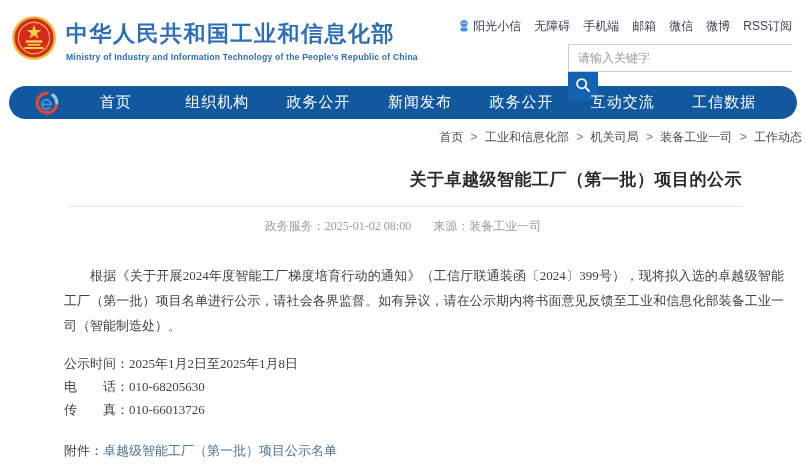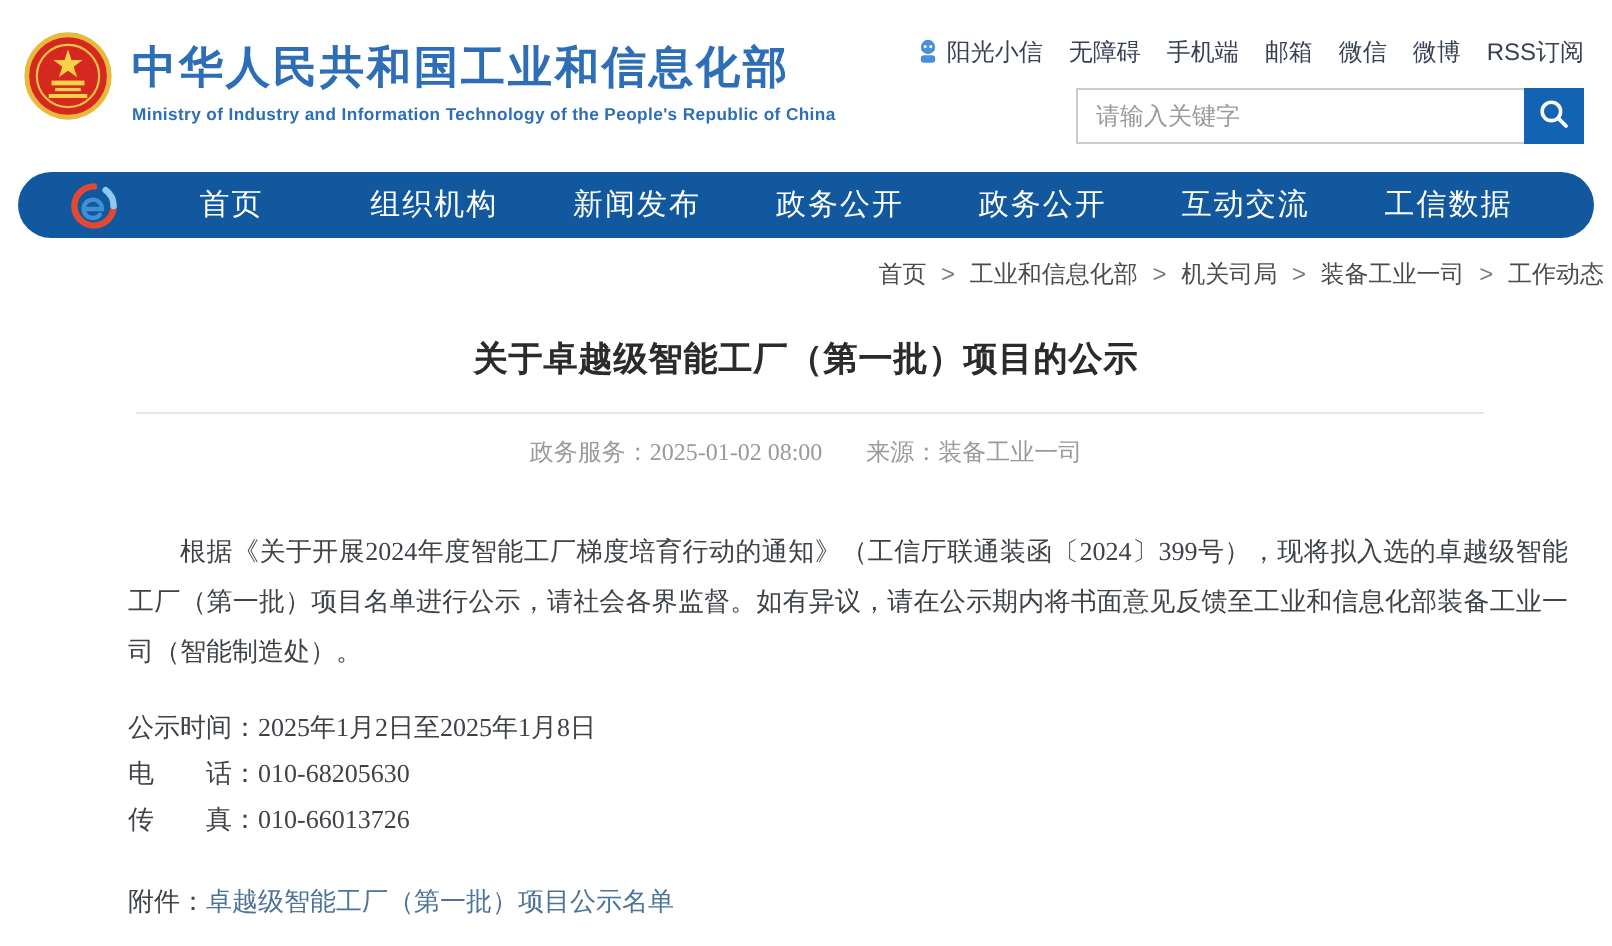--- a/index.html
+++ b/index.html
@@ -9,42 +9,42 @@
   
   .masthead { display:flex; justify-content:space-between; align-items:flex-start;
     padding:16px 8px 4px 12px; height:86px; }
   .brand { display:flex; align-items:center; gap:10px; cursor:pointer; }
   .brand-text { display:flex; flex-direction:column; }
   .site-title { color:#2e6eb6; font-size:22px; font-weight:bold; letter-spacing:1.5px; }
   .site-subtitle { color:#2e6eb6; font-size:8.6px; font-weight:bold; margin-top:3px; letter-spacing:.2px; }
   .head-right { display:flex; flex-direction:column; align-items:flex-end; gap:9px; padding:2px 6px 0 0; }
   .quick-links { display:flex; align-items:center; gap:13px; font-size:12px; color:#3a4154; }
   .quick-links a { color:#3a4154; text-decoration:none; display:flex; align-items:center; gap:3px; cursor:pointer; }
-  .search-bar { display:flex; align-items:stretch; }
+  .search-bar { display:flex; align-items:stretch;flex-direction:column; }
   .search-bar input { width:224px; height:28px; border:1px solid #ccc; border-right:none;
     padding:0 9px; font-size:12px; color:#333; outline:none; }
   .search-bar input::placeholder { color:#9a9a9a; }
   .search-btn { width:30px; height:28px; background:#1263b2; border:none; cursor:pointer;
     display:flex; align-items:center; justify-content:center; }
 
   
   .nav { margin:0 9px; background:#12589f; border-radius:17px; height:33px;
     display:flex; align-items:center; padding:0 22px 0 26px; }
   .nav-logo { display:flex; align-items:center; margin-right:6px; }
   .nav-item { flex:1; text-align:center; color:#fff; font-size:15px; text-decoration:none;
     cursor:pointer; letter-spacing:1px; }
 
   
   .breadcrumb { padding:10px 4px 6px 4px; font-size:12px; color:#4c4c4c;text-align:right; }
   .breadcrumb a { color:#4c4c4c; text-decoration:none; cursor:pointer; }
   .crumb-sep { color:#7a7a7a; margin:0 4px; }
 
   
   .article { margin:16px 22px 0 64px; color:#3f4347; }
-  .article-title { text-align:center; font-size:17px; font-weight:bold; color:#2b2b2b;
+  .article-title { text-align:right; font-size:17px; font-weight:bold; color:#2b2b2b;
     letter-spacing:.5px; margin-right:42px; }
   .divider { border:none; border-top:1px solid #e6e6e6; margin:15px 42px 0 4px; }
   .article-meta { text-align:center; font-size:12px; color:#9a9a9a; margin:11px 42px 0 0;
     font-family:"Liberation Serif", serif; }
   .article-meta .gap { display:inline-block; width:22px; }
   .article-body { font-family:"Liberation Serif", serif; font-size:13px; line-height:25px;
     color:#3f4347; }
   .article-body p.lead { margin-top:28px; text-indent:2em; text-align:justify; }
   .detail-lines { margin-top:14px;font-family:Liberation Serif, serif; }
   .detail-line { line-height:23px; }
@@ -110,22 +110,22 @@
 <div class="nav">
   <span class="nav-logo">
     <svg width="24" height="24" viewBox="0 0 24 24">
       <path d="M12 2.2 a9.8 9.8 0 1 0 9.8 9.8" fill="none" stroke="#e04a33" stroke-width="3.2" stroke-linecap="round"></path>
       <path d="M21.8 12 a9.8 9.8 0 0 0 -4 -7.9" fill="none" stroke="#8ecaf0" stroke-width="3.2" stroke-linecap="round"></path>
       <path d="M7.5 13.5 h8.5 a4.6 4.6 0 1 0 -1 2.8" fill="none" stroke="#3f8fd2" stroke-width="2.2" stroke-linecap="round"></path>
     </svg>
   </span>
   <a class="nav-item">首页</a>
   <a class="nav-item">组织机构</a>
+  <a class="nav-item">政务公开</a>
   <a class="nav-item">新闻发布</a>
-  <a class="nav-item">政务公开</a>
   <a class="nav-item">政务公开</a>
   <a class="nav-item">互动交流</a>
   <a class="nav-item">工信数据</a>
 </div>
 
 <div class="breadcrumb">
   <a>首页</a>
   <span class="crumb-sep">&gt;</span>
   <a>工业和信息化部</a>
   <span class="crumb-sep">&gt;</span>

